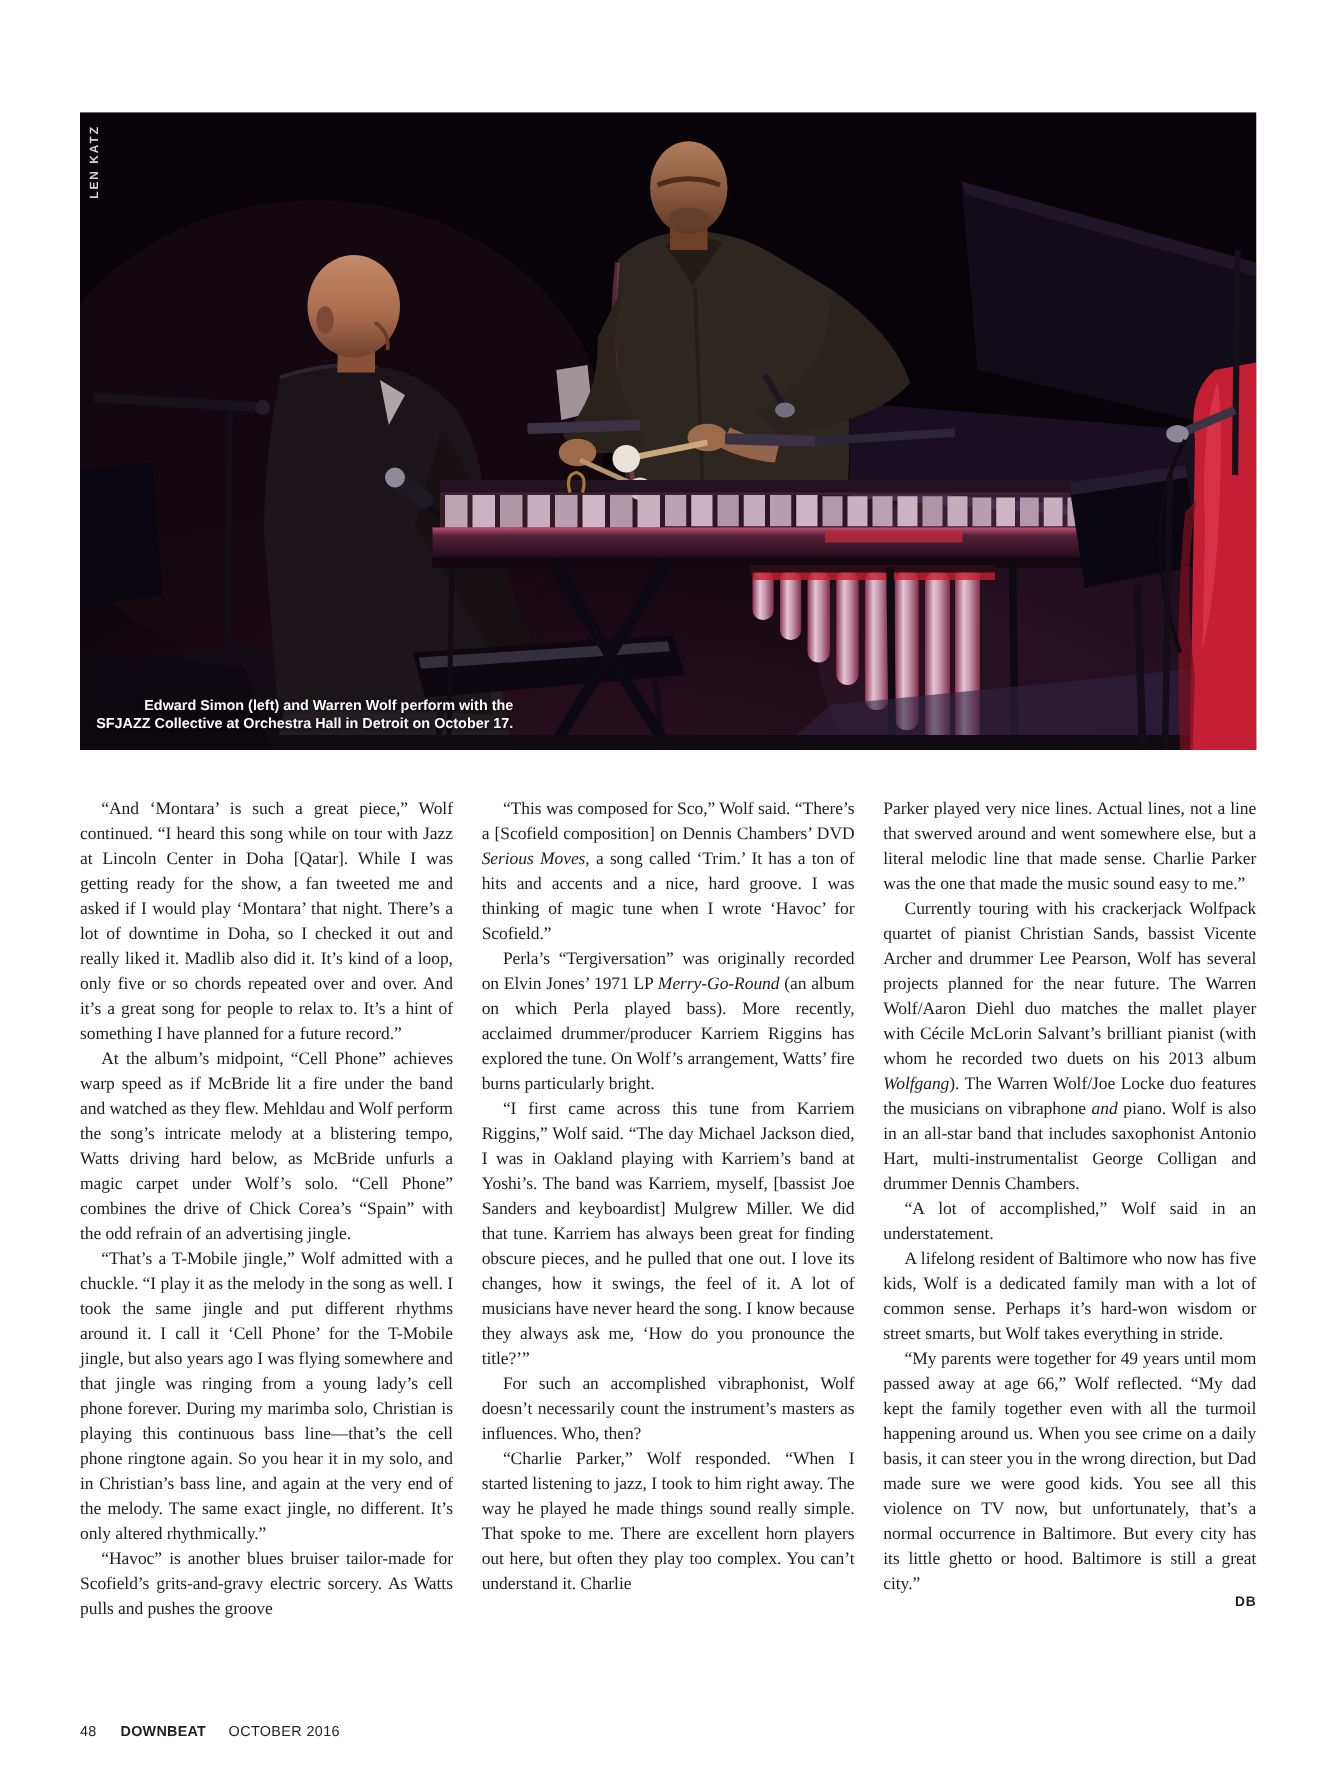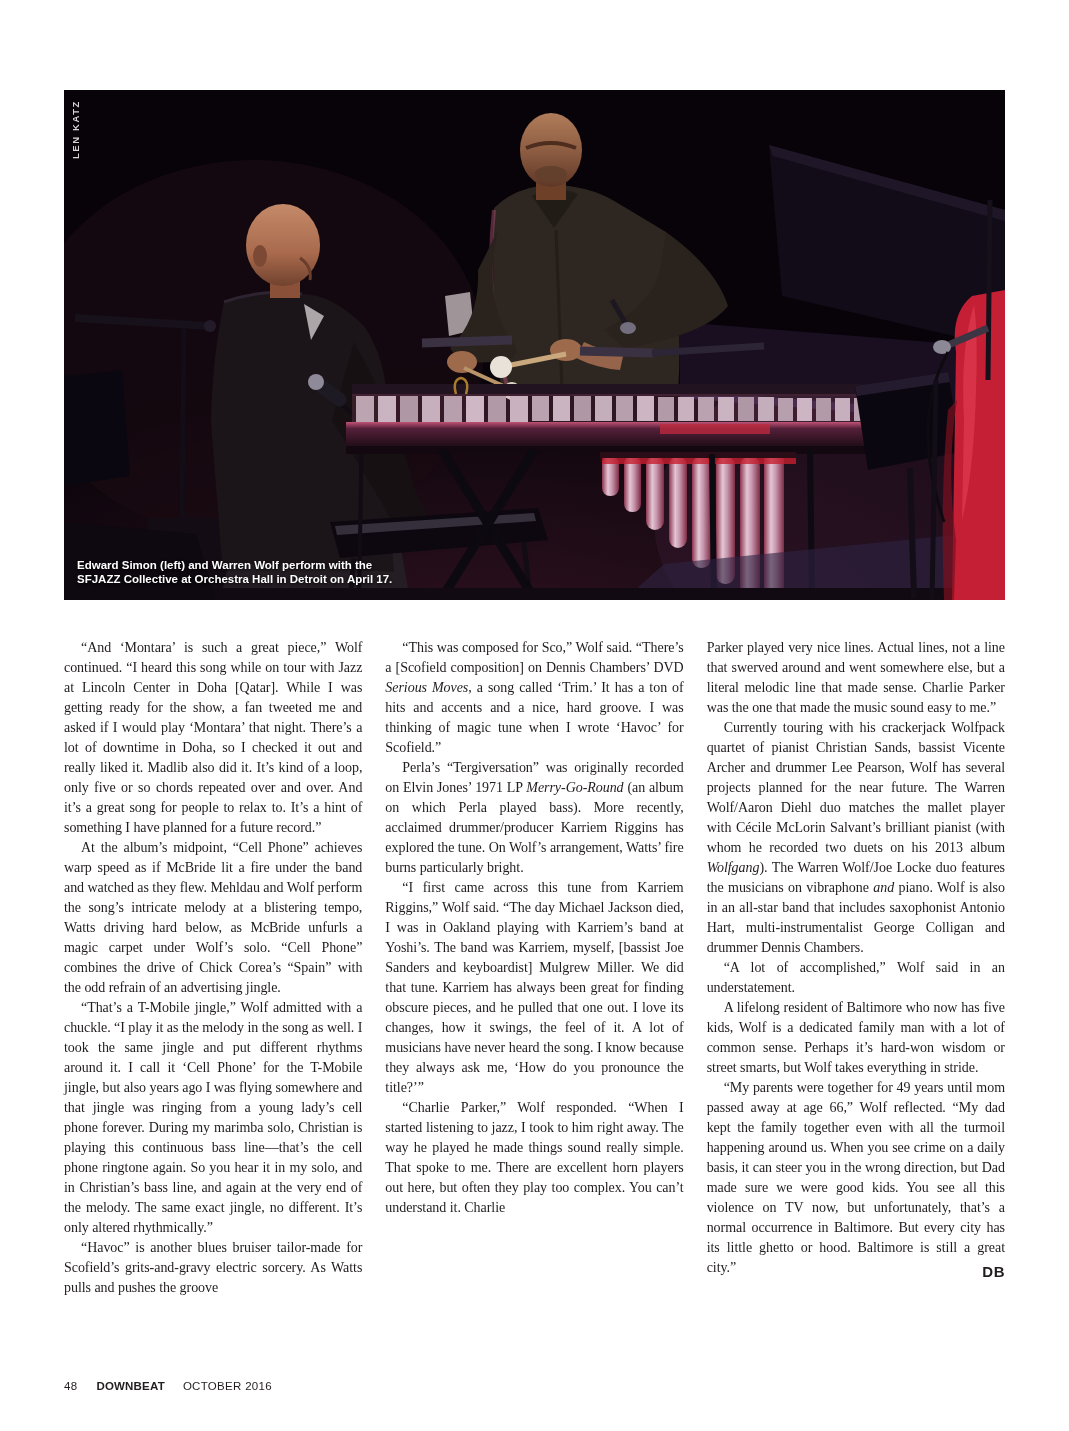--- a/index.html
+++ b/index.html
@@ -17,36 +17,36 @@
     font-family:"Liberation Sans",sans-serif;font-weight:bold;
     font-size:9.5px;letter-spacing:1.6px;color:#d8d4d6;
     writing-mode:vertical-rl;transform:rotate(180deg);
   }
   .caption{
     position:absolute;left:13px;bottom:14px;
     font-family:"Liberation Sans",sans-serif;font-weight:bold;
     font-size:11.5px;line-height:13.5px;color:#ffffff;
     text-shadow:0 1px 3px rgba(0,0,0,.9);
   }
-  .caption span{display:block;}
+  .caption span{display:block;text-align:right;}
   .article{
     position:absolute;left:64px;top:638px;width:941px;height:728px;
     display:flex;gap:23px;
   }
   .col{
     flex:1;text-align:justify;
     font-size:14px;line-height:20px;letter-spacing:-0.05px;
     hyphens:auto;-webkit-hyphens:auto;
   }
   .para{margin:0;}
   .para.indent{text-indent:17px;}
   .ital{font-style:italic;margin-top:31px;}
   .endmark{
     font-family:"Liberation Sans",sans-serif;font-weight:bold;
-    font-size:15px;float:right;margin-top:4px;letter-spacing:.5px;
+    font-size:11px;float:right;margin-top:14px;letter-spacing:.5px;
   }
   .folio{
     position:absolute;left:64px;top:1380px;
     font-family:"Liberation Sans",sans-serif;font-size:11.5px;
     color:#231f20;letter-spacing:.3px;
   }
   .folio .num{margin-right:19px;}
   .folio .mag{font-weight:bold;margin-right:18px;letter-spacing:.2px;}
 </style>
 </head>
@@ -254,35 +254,36 @@
         <ellipse cx="878" cy="257" rx="9" ry="7" fill="#8c8896"></ellipse>
         <path d="M884,262 Q846,330 880,432" stroke="#0e0a10" stroke-width="3" fill="none"></path>
         <line x1="872" y1="290" x2="868" y2="510" stroke="#120d16" stroke-width="5"></line>
       </g>
     </svg>
 
     <div class="credit">LEN KATZ</div>
 
     <figcaption class="caption">
       <span>Edward Simon (left) and Warren Wolf perform with the</span>
-      <span>SFJAZZ Collective at Orchestra Hall in Detroit on April 17.</span>
+      <span>SFJAZZ Collective at Orchestra Hall in Detroit on October 17.</span>
     </figcaption>
   </figure>
 
   <main class="article">
     <div class="col">
         <p class="para indent"><span>“And ‘Montara’ is such a great piece,” Wolf continued. “I heard this song while on tour with Jazz at Lincoln Center in Doha [Qatar]. While I was getting ready for the show, a fan tweeted me and asked if I would play ‘Montara’ that night. There’s a lot of downtime in Doha, so I checked it out and really liked it. Madlib also did it. It’s kind of a loop, only five or so chords repeated over and over. And it’s a great song for people to relax to. It’s a hint of something I have planned for a future record.”</span></p>
         <p class="para indent"><span>At the album’s midpoint, “Cell Phone” achieves warp speed as if McBride lit a fire under the band and watched as they flew. Mehldau and Wolf perform the song’s intricate melody at a blistering tempo, Watts driving hard below, as McBride unfurls a magic carpet under Wolf’s solo. “Cell Phone” combines the drive of Chick Corea’s “Spain” with the odd refrain of an advertising jingle.</span></p>
         <p class="para indent"><span>“That’s a T-Mobile jingle,” Wolf admitted with a chuckle. “I play it as the melody in the song as well. I took the same jingle and put different rhythms around it. I call it ‘Cell Phone’ for the T-Mobile jingle, but also years ago I was flying somewhere and that jingle was ringing from a young lady’s cell phone forever. During my marimba solo, Christian is playing this continuous bass line—that’s the cell phone ringtone again. So you hear it in my solo, and in Christian’s bass line, and again at the very end of the melody. The same exact jingle, no different. It’s only altered rhythmically.”</span></p>
         <p class="para indent"><span>“Havoc” is another blues bruiser tailor-made for Scofield’s grits-and-gravy electric sorcery. As Watts pulls and pushes the groove</span></p>
       </div>
     <div class="col">
         <p class="para indent"><span>“This was composed for Sco,” Wolf said. “There’s a [Scofield composition] on Dennis Chambers’ DVD </span><span class="ital">Serious Moves</span><span>, a song called ‘Trim.’ It has a ton of hits and accents and a nice, hard groove. I was thinking of magic tune when I wrote ‘Havoc’ for Scofield.”</span></p>
         <p class="para indent"><span>Perla’s “Tergiversation” was originally recorded on Elvin Jones’ 1971 LP </span><span class="ital">Merry-Go-Round</span><span> (an album on which Perla played bass). More recently, acclaimed drummer/producer Karriem Riggins has explored the tune. On Wolf’s arrangement, Watts’ fire burns particularly bright.</span></p>
         <p class="para indent"><span>“I first came across this tune from Karriem Riggins,” Wolf said. “The day Michael Jackson died, I was in Oakland playing with Karriem’s band at Yoshi’s. The band was Karriem, myself, [bassist Joe Sanders and keyboardist] Mulgrew Miller. We did that tune. Karriem has always been great for finding obscure pieces, and he pulled that one out. I love its changes, how it swings, the feel of it. A lot of musicians have never heard the song. I know because they always ask me, ‘How do you pronounce the title?’”</span></p>
+        <p class="para indent"><span>For such an accomplished vibraphonist, Wolf doesn’t necessarily count the instrument’s masters as influences. Who, then?</span></p>
         <p class="para indent"><span>“Charlie Parker,” Wolf responded. “When I started listening to jazz, I took to him right away. The way he played he made things sound really simple. That spoke to me. There are excellent horn players out here, but often they play too complex. You can’t understand it. Charlie</span></p>
       </div>
     <div class="col">
         <p class="para"><span>Parker played very nice lines. Actual lines, not a line that swerved around and went somewhere else, but a literal melodic line that made sense. Charlie Parker was the one that made the music sound easy to me.”</span></p>
         <p class="para indent"><span>Currently touring with his crackerjack Wolfpack quartet of pianist Christian Sands, bassist Vicente Archer and drummer Lee Pearson, Wolf has several projects planned for the near future. The Warren Wolf/Aaron Diehl duo matches the mallet player with Cécile McLorin Salvant’s brilliant pianist (with whom he recorded two duets on his 2013 album </span><span class="ital">Wolfgang</span><span>). The Warren Wolf/Joe Locke duo features the musicians on vibraphone </span><span class="ital">and</span><span> piano. Wolf is also in an all-star band that includes saxophonist Antonio Hart, multi-instrumentalist George Colligan and drummer Dennis Chambers.</span></p>
         <p class="para indent"><span>“A lot of accomplished,” Wolf said in an understatement.</span></p>
         <p class="para indent"><span>A lifelong resident of Baltimore who now has five kids, Wolf is a dedicated family man with a lot of common sense. Perhaps it’s hard-won wisdom or street smarts, but Wolf takes everything in stride.</span></p>
         <p class="para indent"><span>“My parents were together for 49 years until mom passed away at age 66,” Wolf reflected. “My dad kept the family together even with all the turmoil happening around us. When you see crime on a daily basis, it can steer you in the wrong direction, but Dad made sure we were good kids. You see all this violence on TV now, but unfortunately, that’s a normal occurrence in Baltimore. But every city has its little ghetto or hood. Baltimore is still a great city.”</span><span class="endmark">DB</span></p>
       </div>
   </main>

